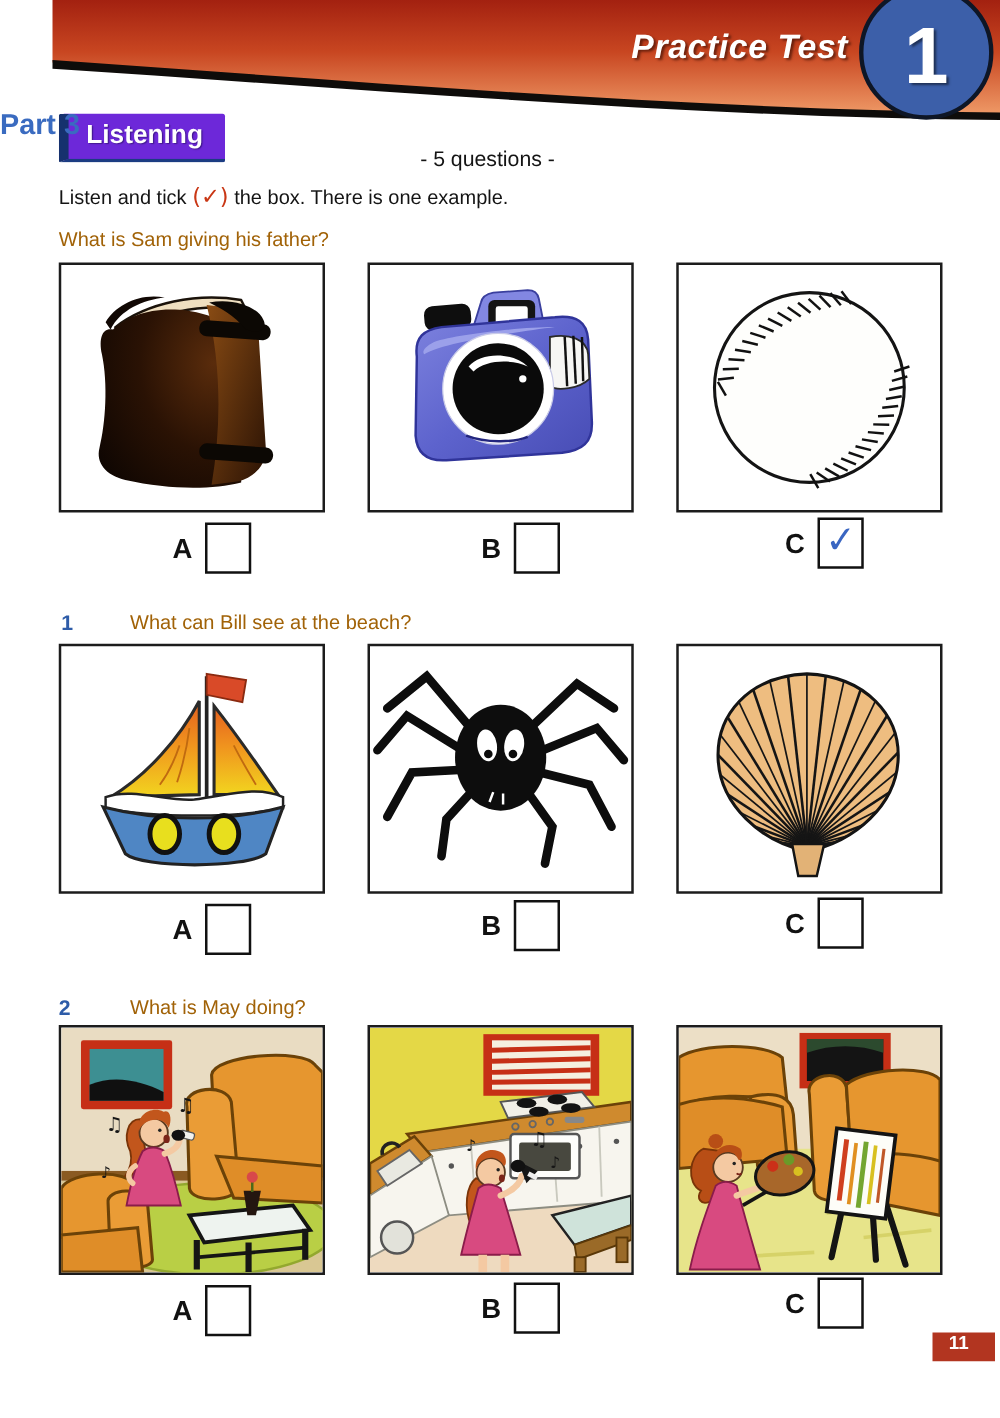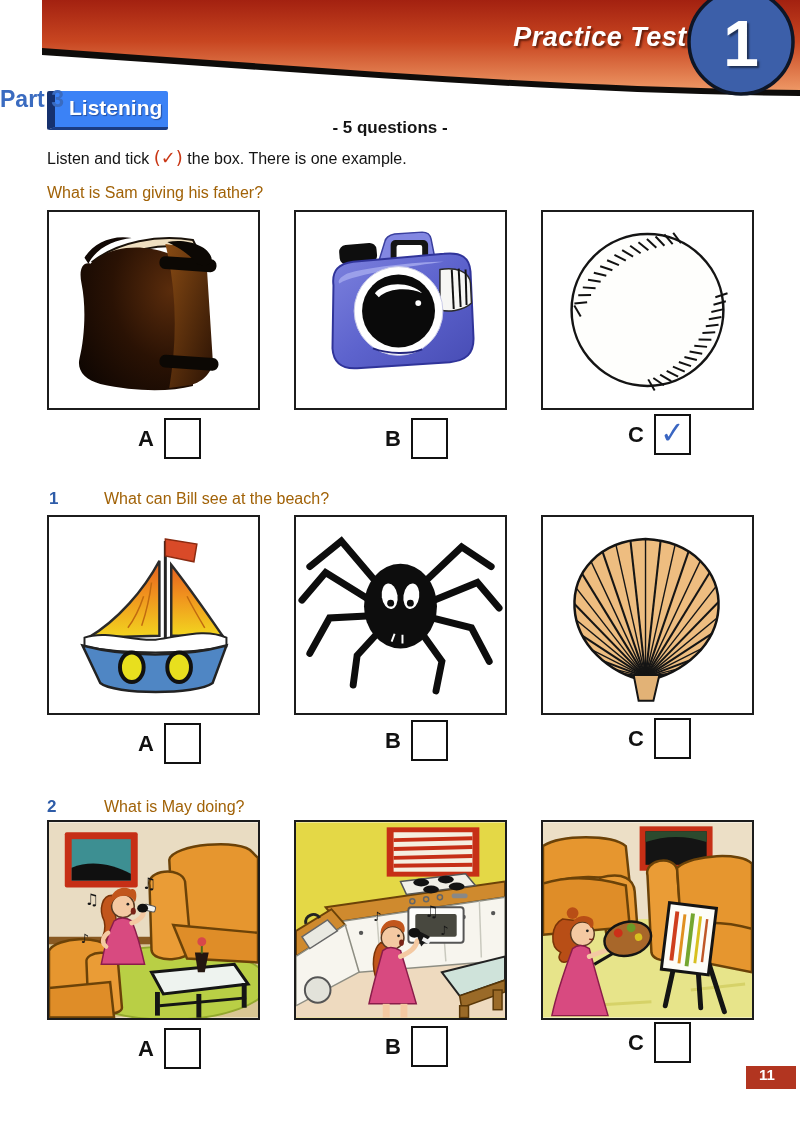--- a/index.html
+++ b/index.html
@@ -1,34 +1,34 @@
 <!DOCTYPE html>
 <html><head>
 <meta charset="utf-8">
 <style>
   html,body { margin:0; padding:0; background:#ffffff; }
   .page { position:relative; width:800px; height:1134px; background:#ffffff;
           font-family:"Liberation Sans", sans-serif; overflow:hidden; }
   .abs { position:absolute; }
 
-  .banner-title { position:absolute; left:505px; top:22px; width:190px; text-align:center;
+  .banner-title { position:absolute; left:505px; top:22px; width:190px; 
     color:#ffffff; font-size:27px; font-weight:bold; font-style:italic; letter-spacing:.5px;
     text-shadow:2px 2px 2px rgba(45,10,0,.6); }
   .test-number { position:absolute; left:691px; top:0; width:100px; height:88px; line-height:88px;
     text-align:center; color:#ffffff; font-size:64px; font-weight:bold;
     text-shadow:2px 2px 2px rgba(0,0,0,.5); }
 
-  .listening-tab { position:absolute; left:47px; top:91px; background:#3b82f6; color:#ffffff;
-    font-size:21px; font-weight:bold; padding:5px 6px 7px 14px;
+  .listening-tab { position:absolute; left:47px; top:91px; background:#6d28d9; color:#ffffff;
+    font-size:21px; font-weight:bold; padding:5px 18px 7px 14px;
     border-left:8px solid #16316e; border-bottom:3px solid #1b3c82; border-radius:2px;
     text-shadow:1px 1px 1px rgba(0,0,30,.4); }
   .part-title { position:absolute; left:0; top:86px; width:780px; text-align:left;
     color:#3a6bc0; font-size:23px; font-weight:bold; }
   .subtitle { position:absolute; left:0; top:118px; width:780px; text-align:center;
-    color:#141414; font-size:17px; font-weight:bold; }
+    color:#141414; font-size:17px; font-weight:normal; }
   .instruction { position:absolute; left:47px; top:147px; font-size:16px; font-weight:normal; color:#141414; }
   .tick-red { color:#c93715; font-family:"DejaVu Sans", sans-serif; font-size:18px; }
 
   .q-text { position:absolute; font-size:16px; color:#a16207; }
   .q-num  { position:absolute; font-size:17px; font-weight:bold; color:#2e5ca8; }
 
   .picbox { position:absolute; width:213px; height:200px; border:2px solid #1c1c1c;
     background:#fff; box-sizing:border-box; }
   .picbox svg { width:100%; height:100%; display:block; }
 

